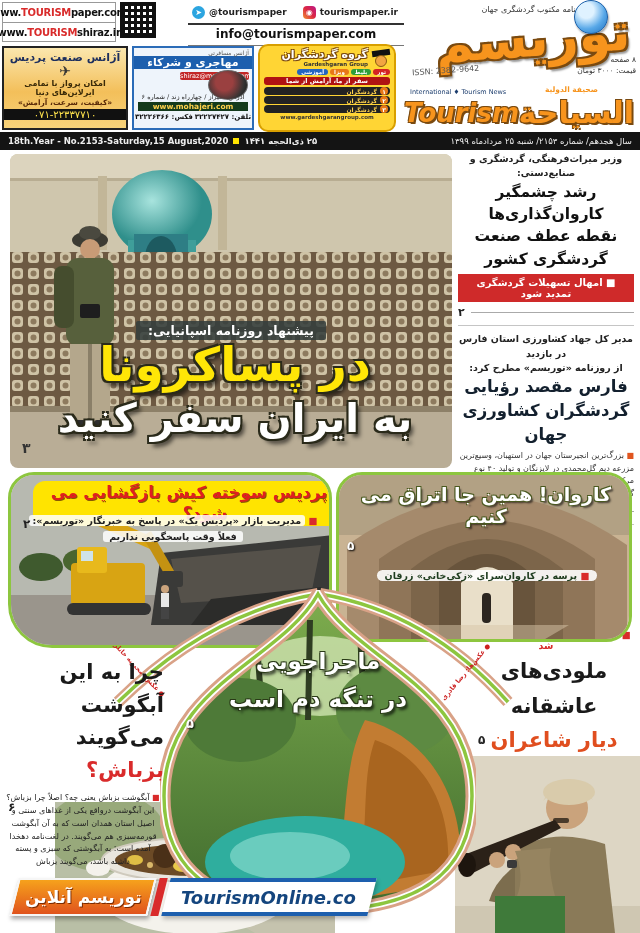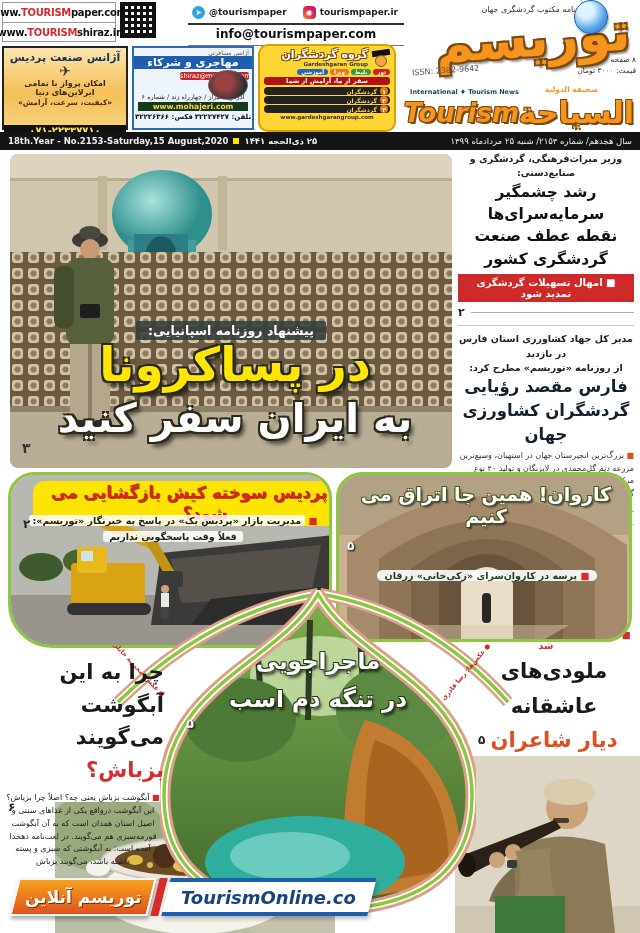--- a/index.html
+++ b/index.html
@@ -35,33 +35,33 @@
   .logo-fa { position:absolute; right:8px; top:12px; font-size:52px; font-weight:bold; color:#f7941d; direction:rtl;
              transform:rotate(-4deg); line-height:1;
              text-shadow:-2px -2px 0 #7a4a10, 2px -2px 0 #7a4a10, -2px 2px 0 #7a4a10, 2px 2px 0 #7a4a10, 3px 4px 2px rgba(0,0,0,.4); }
   .globe { position:absolute; right:30px; top:0px; width:34px; height:34px; border-radius:50%;
            background:radial-gradient(circle at 35% 30%, #dff2ff 0 25%, #58a8e8 60%, #1d6ebc 100%);
            border:1px solid #1b5fa8; box-shadow:1px 2px 2px rgba(0,0,0,.35); }
   .issn { position:absolute; left:14px; top:66px; font-size:8px; color:#555; transform:rotate(-4deg); }
   .mast-meta { position:absolute; right:2px; top:54px; font-size:7.5px; color:#333; text-align:right; direction:rtl; line-height:1.5; }
   .logo-en { position:absolute; left:6px; bottom:4px; font-size:26px; font-weight:bold; font-style:italic; color:#f7941d; line-height:1;
              text-shadow:-1px -1px 0 #7a4a10, 1px -1px 0 #7a4a10, -1px 1px 0 #7a4a10, 2px 2px 0 #7a4a10; }
-  .logo-en-label { position:absolute; left:12px; bottom:34px; font-size:6.5px; font-weight:bold; color:#1d3e6e; }
+  .logo-en-label { position:absolute; left:12px; bottom:34px; font-size:6.5px; font-weight:normal; color:#1d3e6e; }
   .logo-ar { position:absolute; right:4px; bottom:2px; font-size:30px; font-weight:bold; color:#f7941d; direction:rtl; line-height:1;
              text-shadow:-1px -1px 0 #7a4a10, 1px -1px 0 #7a4a10, -1px 1px 0 #7a4a10, 2px 2px 0 #7a4a10; }
   .logo-ar-label { position:absolute; right:40px; bottom:36px; font-size:7.5px; font-weight:bold; color:#f7941d; direction:rtl; }
 
   
   .ad-pardis { position:absolute; left:2px; top:46px; width:126px; height:84px; border:2px solid #222;
                background:linear-gradient(180deg,#fbe7ae 0%, #f3bf5a 55%, #f7d27a 100%); text-align:center; }
   .ad-pardis .t { font-size:11px; font-weight:bold; color:#1d2f5e; padding-top:3px; }
   .ad-pardis .plane { font-size:14px; color:#333; line-height:1; }
   .ad-pardis .l1 { font-size:8px; font-weight:bold; color:#3a2a08; padding:1px 2px; }
   .ad-pardis .l2 { font-size:7.5px; font-weight:bold; color:#5a2a08; }
-  .ad-pardis .ph { margin-top:18px; background:#111; color:#ffe34d; font-size:10px; font-weight:bold; letter-spacing:1px; }
+  .ad-pardis .ph { margin-top:2px; background:#111; color:#ffe34d; font-size:10px; font-weight:normal; letter-spacing:1px; }
 
   .ad-moh { position:absolute; left:132px; top:46px; width:122px; height:84px; border:2px solid #2b6cb8; background:#eef4fb; overflow:hidden; }
   .ad-moh .tag { font-size:6px; color:#555; text-align:right; direction:rtl; padding:1px 3px 0; }
   .ad-moh .t { background:#1d5fae; color:#fff; font-size:11px; font-weight:bold; text-align:center; direction:rtl; }
   .ad-moh .photo { position:absolute; right:4px; top:22px; width:40px; height:30px; border-radius:50%;
                    background:radial-gradient(circle at 40% 40%, #9a4040 0 30%, #333 70%, #111); border:1px solid #666; }
   .ad-moh .em { margin:3px 3px 0 46px; background:#c22727; color:#fff; font-size:6.5px; text-align:center; border-radius:2px; }
   .ad-moh .ad1 { font-size:6.5px; color:#222; text-align:center; direction:rtl; margin-top:13px; }
   .ad-moh .web { margin:1px 4px 0; background:#143a1c; color:#ffd24d; font-size:7.5px; font-weight:bold; text-align:center; }
   .ad-moh .tf { display:flex; justify-content:space-around; font-size:7px; font-weight:bold; color:#111; direction:rtl; margin-top:2px; }
@@ -338,21 +338,21 @@
   <div class="lead-kicker">
     <span>پیشنهاد روزنامه اسپانیایی:</span>
   </div>
   <div class="lead-h1">در پساکرونا</div>
   <div class="lead-h2">به ایران سفر کنید</div>
   <div class="lead-page">۳</div>
 
   <div class="rightcol">
     <div class="kicker">وزیر میراث‌فرهنگی، گردشگری و صنایع‌دستی:</div>
     <div class="h-big">
-      <div>رشد چشمگیر سرمایه‌سرای‌ها</div>
+      <div>رشد چشمگیر کاروان‌گذاری‌ها</div>
       <div>نقطه عطف صنعت گردشگری کشور</div>
     </div>
     <div class="redbar">■ امهال تسهیلات گردشگری تمدید شود</div>
     <div class="pageline ltr">
       <span class="num">۲</span>
       <span class="ln"></span>
     </div>
     <div class="divider"></div>
 
     <div class="kicker">

